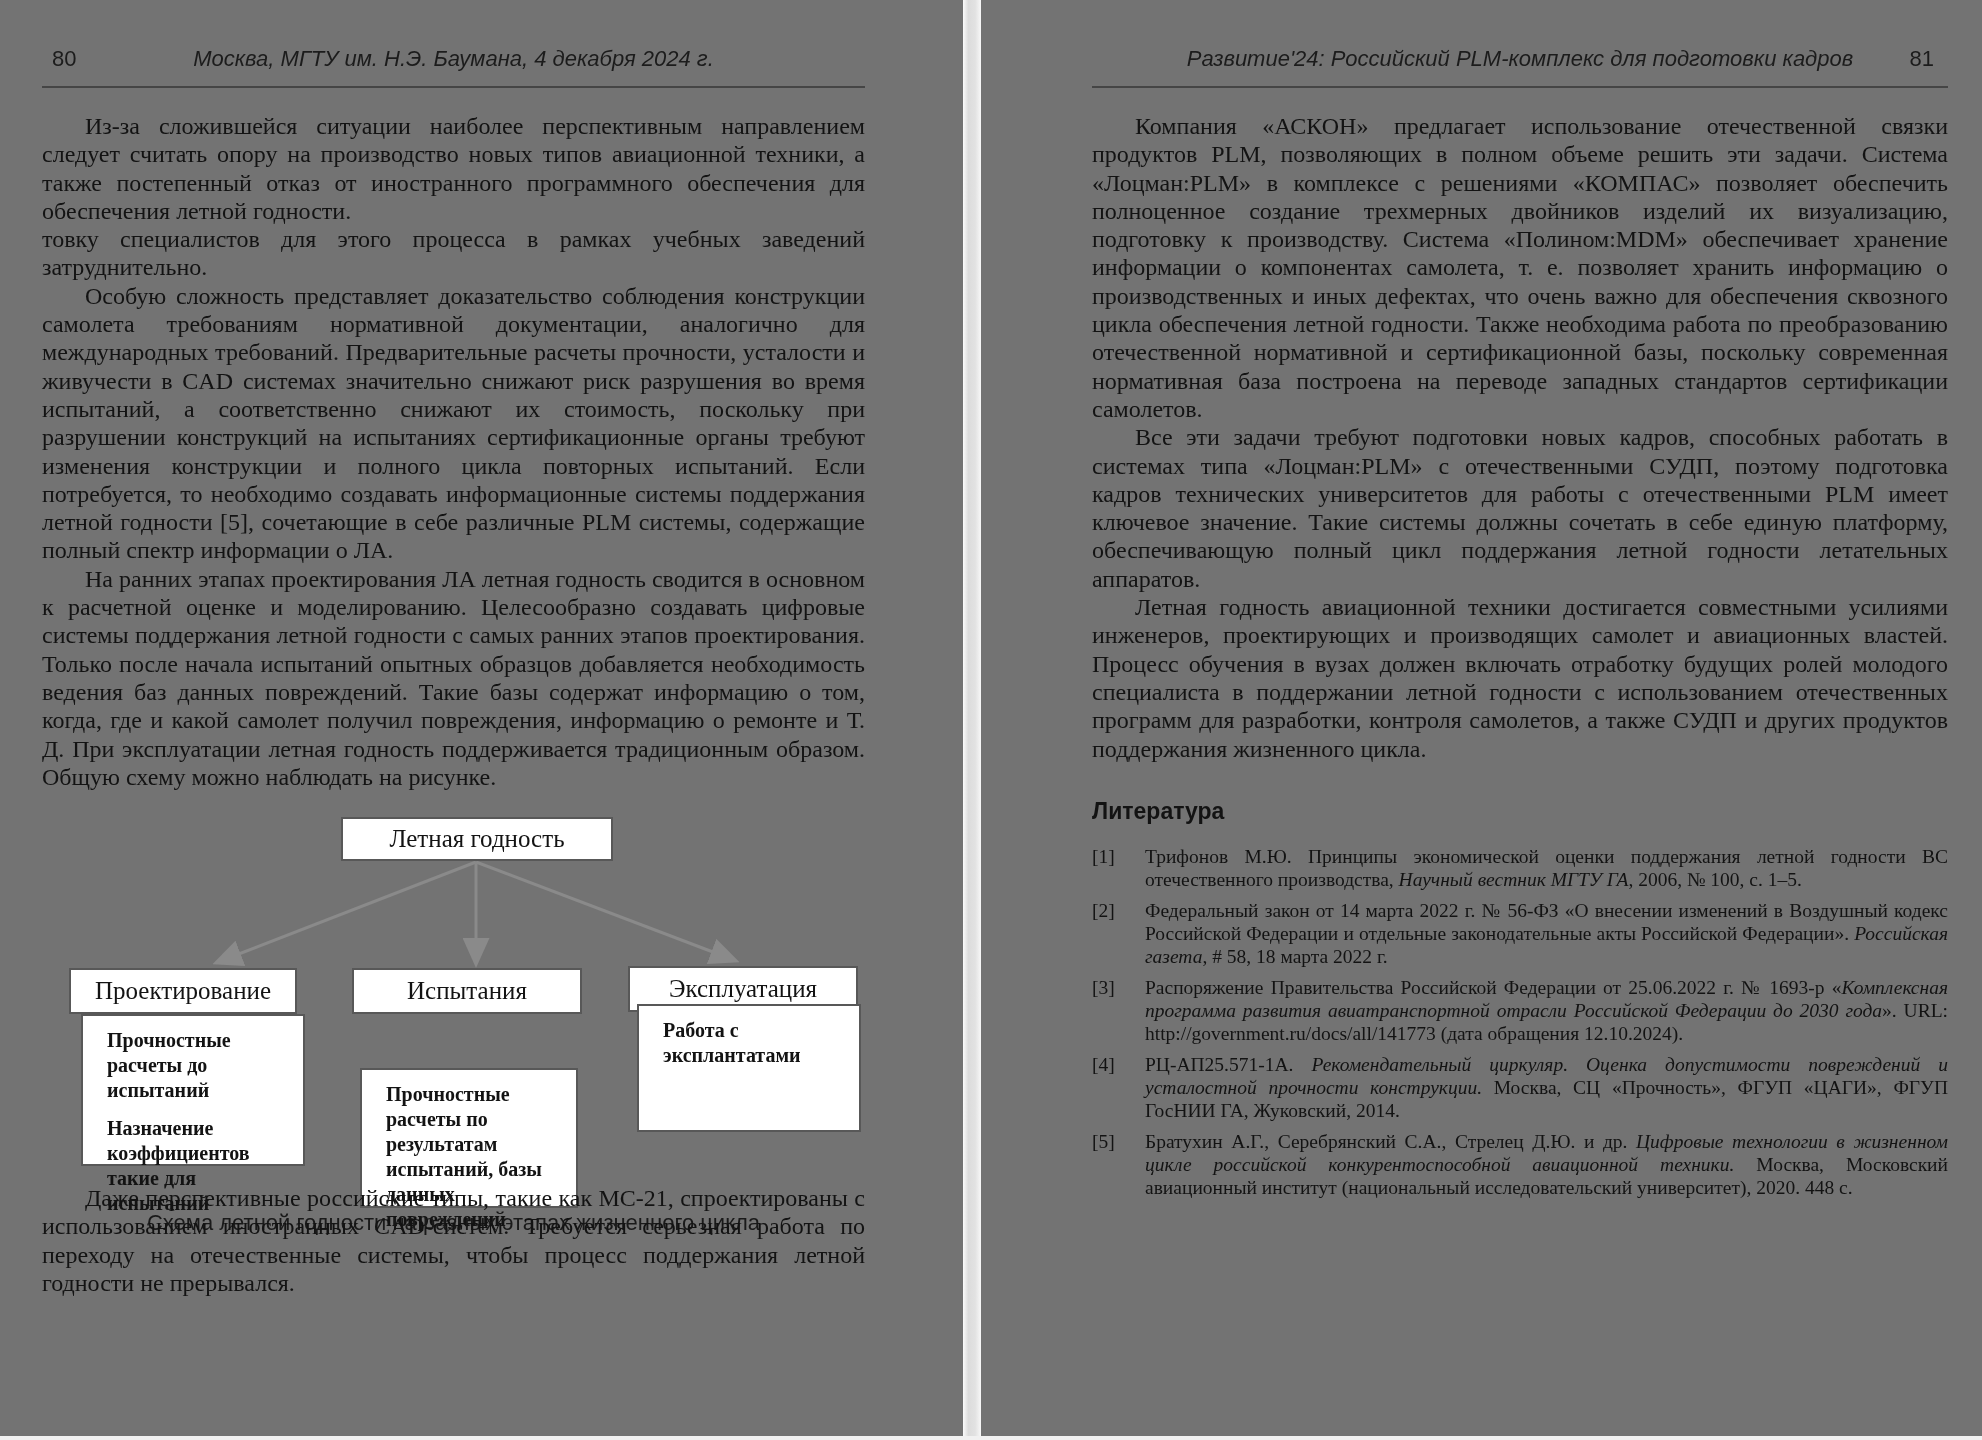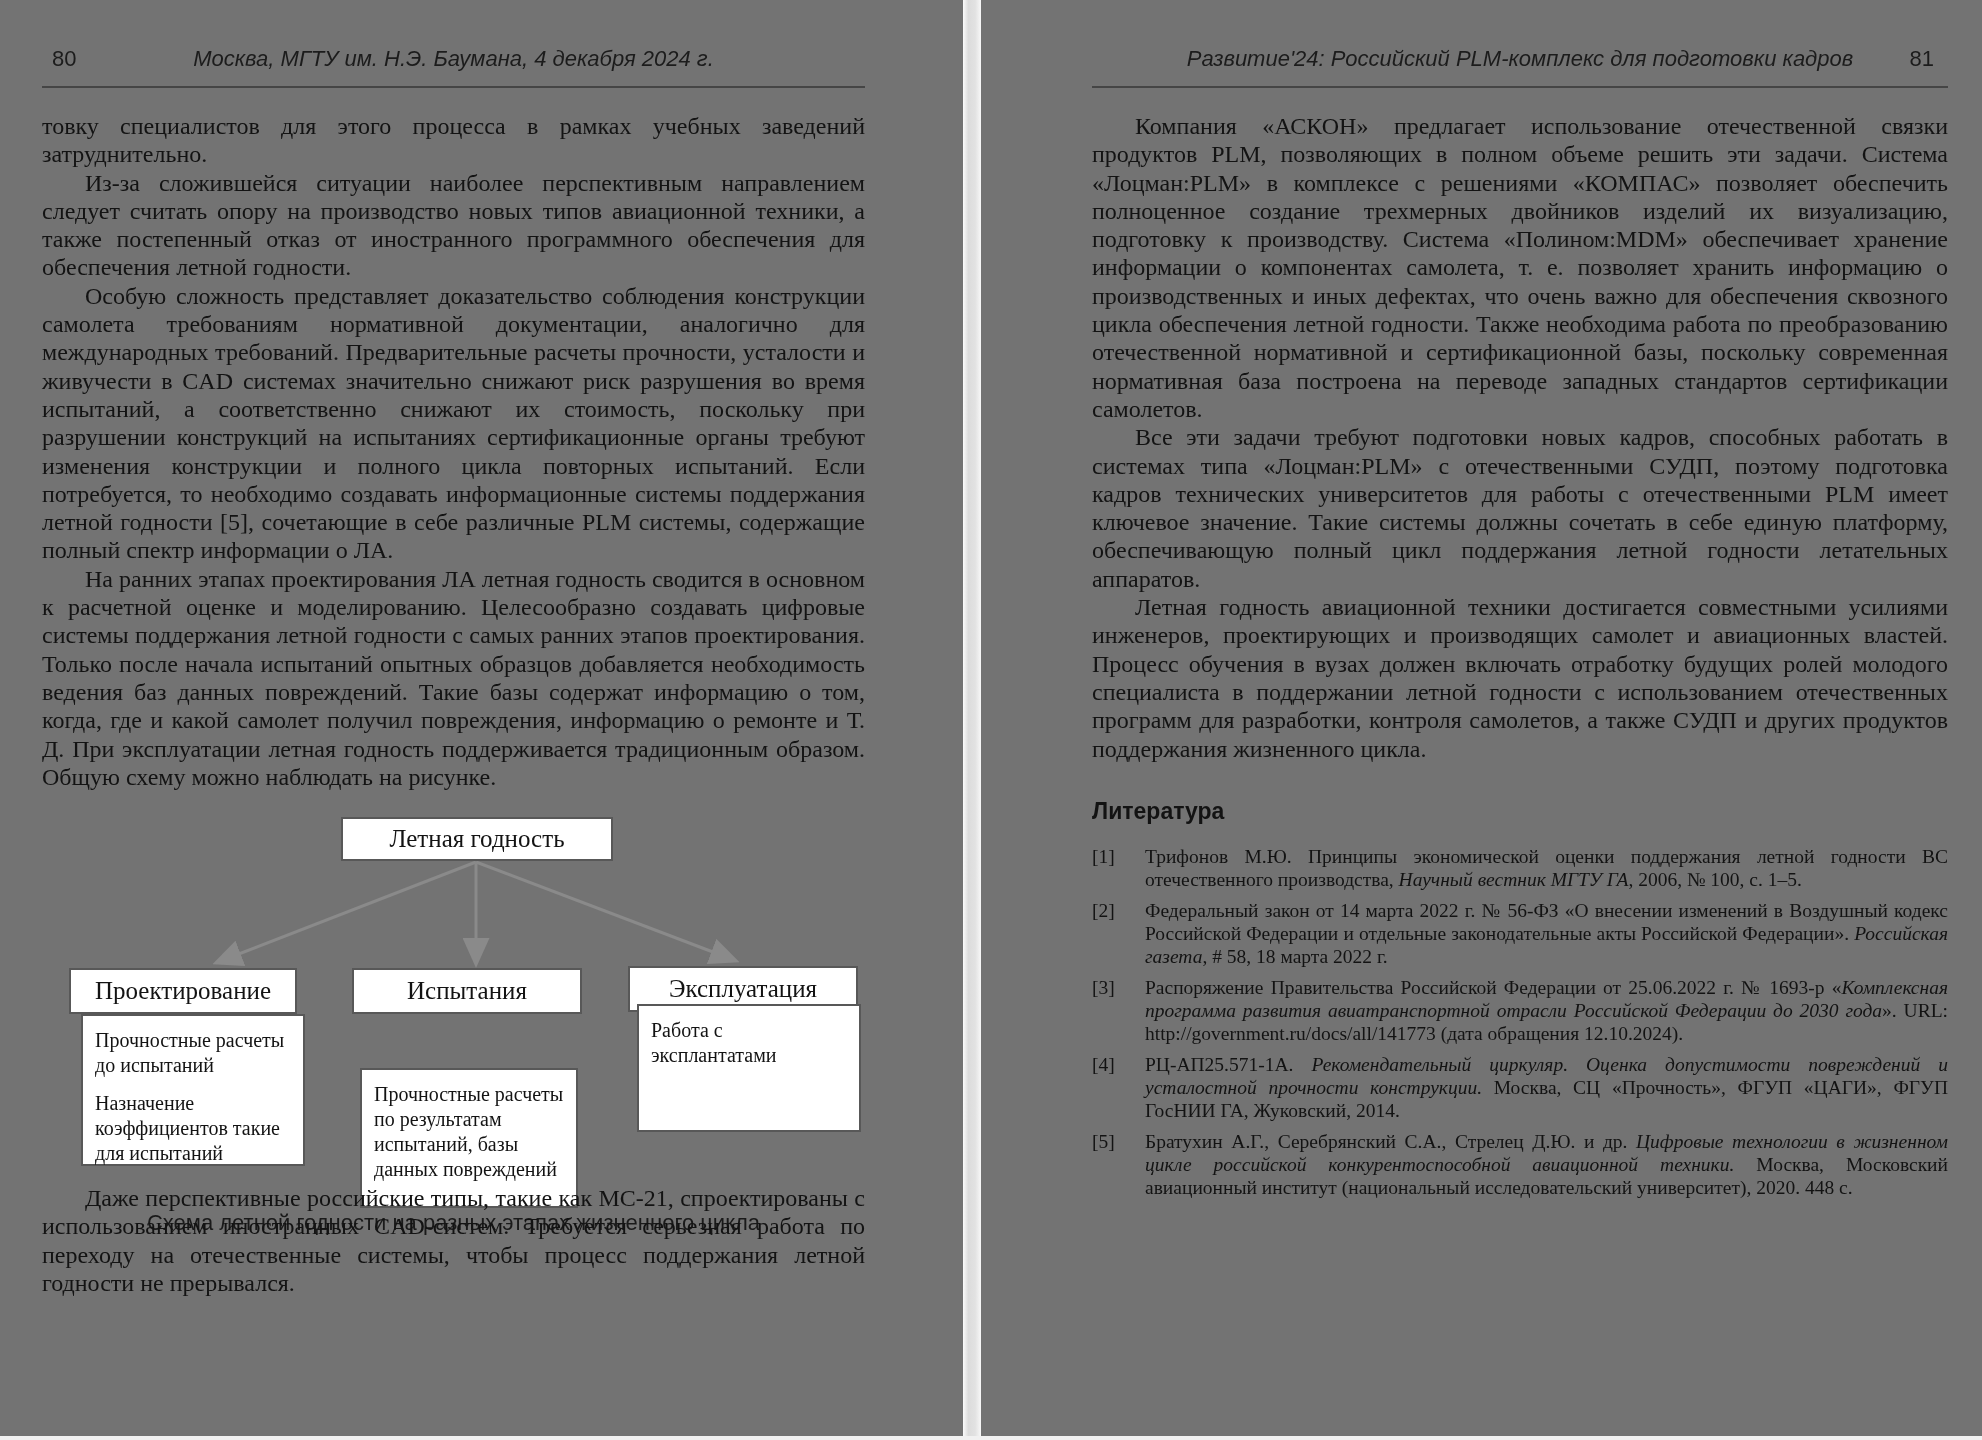--- a/index.html
+++ b/index.html
@@ -69,21 +69,21 @@
     box-sizing: border-box;
   }
   .fig-label {
     display: flex; align-items: center; justify-content: center;
     font-size: 25px; text-align: center;
   }
   .root-box  { left: 299px; top: 817px; width: 272px; height: 44px; }
   .stage-1   { left: 27px;  top: 968px; width: 228px; height: 46px; }
   .stage-2   { left: 310px; top: 968px; width: 230px; height: 46px; }
   .stage-3   { left: 586px; top: 966px; width: 230px; height: 46px; }
-  .detail    { font-size: 20px; line-height: 25px; padding: 12px 12px; }
+  .detail    { font-size: 20px; line-height: 25px; padding: 12px 24px; font-weight: bold; }
   .detail p  { margin: 0 0 13px 0; text-indent: 0; }
   .detail p:last-child { margin-bottom: 0; }
   .detail-1  { left: 39px;  top: 1014px; width: 224px; height: 152px; }
   .detail-2  { left: 318px; top: 1068px; width: 218px; height: 140px; }
   .detail-3  { left: 595px; top: 1004px; width: 224px; height: 128px; }
   .fig-arrows { position: absolute; left: 0; top: 800px; width: 823px; height: 180px; }
   .fig-caption {
     position: absolute; top: 1162px; left: 0; width: 100%;
     text-align: center;
     font-family: "Liberation Sans", sans-serif;
@@ -115,22 +115,22 @@
 
   <div class="gutter"></div>
   <div class="bottom-strip"></div>
 
   <div class="page page-left">
     <div class="page-num pn-left">80</div>
     <div class="running-head">Москва, МГТУ им. Н.Э. Баумана, 4 декабря 2024 г.</div>
     <div class="head-rule"></div>
 
     <div class="body-text">
+      <p class="para">Из-за сложившейся ситуации наиболее перспективным направлением следует считать опору на производство новых типов авиационной техники, а также постепенный отказ от иностранного программного обеспечения для обеспечения летной годности.</p>
       <p class="para flush">товку специалистов для этого процесса в рамках учебных заведений затруднительно.</p>
-      <p class="para">Из-за сложившейся ситуации наиболее перспективным направлением следует считать опору на производство новых типов авиационной техники, а также постепенный отказ от иностранного программного обеспечения для обеспечения летной годности.</p>
       <p class="para">Особую сложность представляет доказательство соблюдения конструкции самолета требованиям нормативной документации, аналогично для международных требований. Предварительные расчеты прочности, усталости и живучести в CAD системах значительно снижают риск разрушения во время испытаний, а соответственно снижают их стоимость, поскольку при разрушении конструкций на испытаниях сертификационные органы требуют изменения конструкции и полного цикла повторных испытаний. Если потребуется, то необходимо создавать информационные системы поддержания летной годности [5], сочетающие в себе различные PLM системы, содержащие полный спектр информации о ЛА.</p>
       <p class="para">На ранних этапах проектирования ЛА летная годность сводится в основном к расчетной оценке и моделированию. Целесообразно создавать цифровые системы поддержания летной годности с самых ранних этапов проектирования. Только после начала испытаний опытных образцов добавляется необходимость ведения баз данных повреждений. Такие базы содержат информацию о том, когда, где и какой самолет получил повреждения, информацию о ремонте и Т. Д. При эксплуатации летная годность поддерживается традиционным образом. Общую схему можно наблюдать на рисунке.</p>
     </div>
 
     <svg class="fig-arrows" viewBox="0 0 823 180">
       <defs>
         <marker id="ah" markerWidth="10" markerHeight="9" refX="8" refY="4.5" orient="auto">
           <path d="M0,0 L10,4.5 L0,9 z" fill="#8a8a8a"></path>
         </marker>
       </defs>

